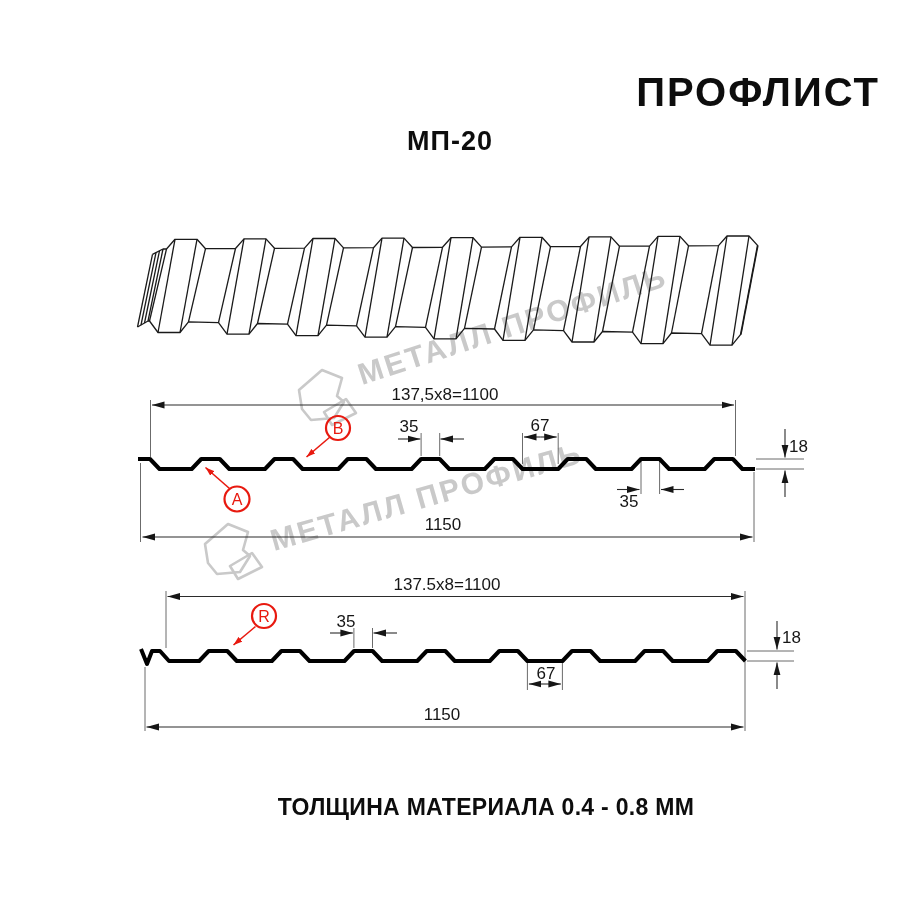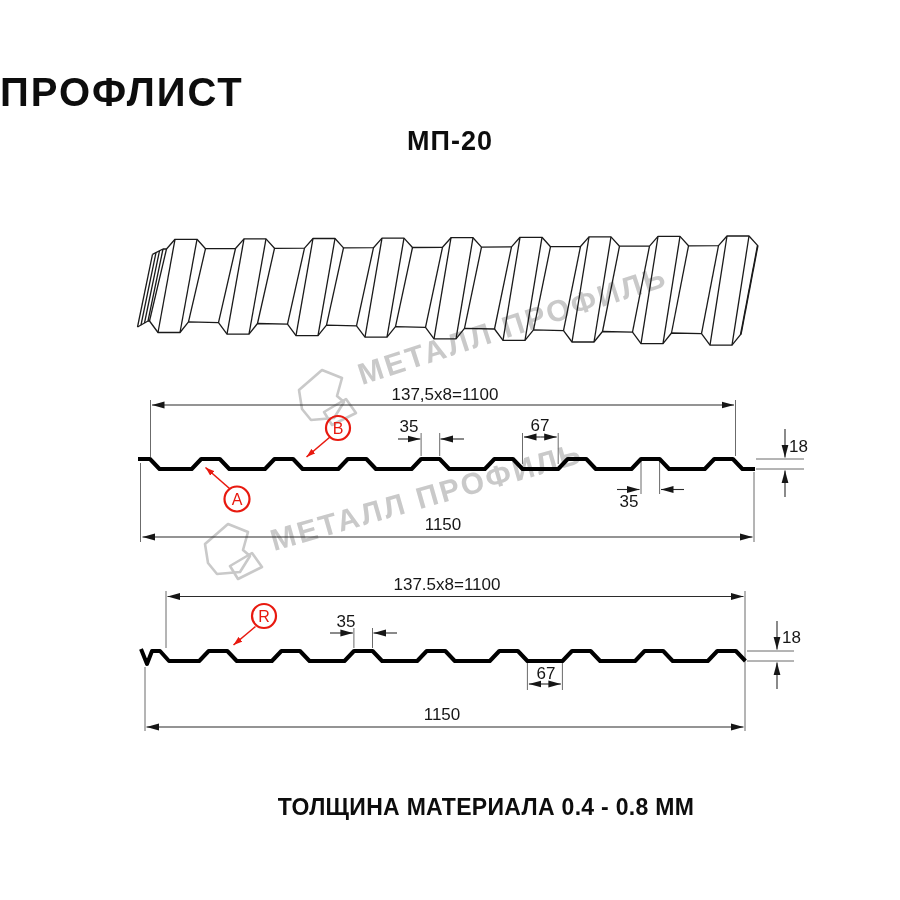--- a/index.html
+++ b/index.html
@@ -1,19 +1,19 @@
 <!DOCTYPE html>
 <html style="--red: #e8190f; --wm: #c9c9c9;"><head>
 <meta charset="utf-8">
 <style>
   html,body{margin:0;padding:0;background:#fff;}
   body{width:900px;height:900px;overflow:hidden;position:relative;
        font-family:"Liberation Sans",sans-serif;color:#111;}
   .stage{position:absolute;inset:0;background:#fff;}
-  .title{position:absolute;top:70px;left:0;width:880px;text-align:left;
+  .title{position:absolute;top:70px;left:0;width:880px;text-align:right;
          font-size:40px;font-weight:bold;letter-spacing:2px;color:#0d0d0d;}
   .subtitle{position:absolute;top:126px;left:0;width:900px;text-align:center;
          font-size:27px;font-weight:bold;letter-spacing:1px;color:#0d0d0d;}
   .footer{position:absolute;top:794px;left:0;width:900px;text-align:center;
          font-size:23px;font-weight:700;letter-spacing:.3px;color:#0d0d0d;margin-left:36px;}
   svg{position:absolute;left:0;top:0;}
   .profile{fill:none;stroke:#000;stroke-width:4;stroke-linejoin:round;}
   .ext{stroke:#6b6b6b;stroke-width:1;fill:none;}
   .dim{stroke:#2b2b2b;stroke-width:1.1;fill:none;}
   .dimtxt{font-family:"Liberation Sans",sans-serif;font-size:17px;fill:#161616;}

